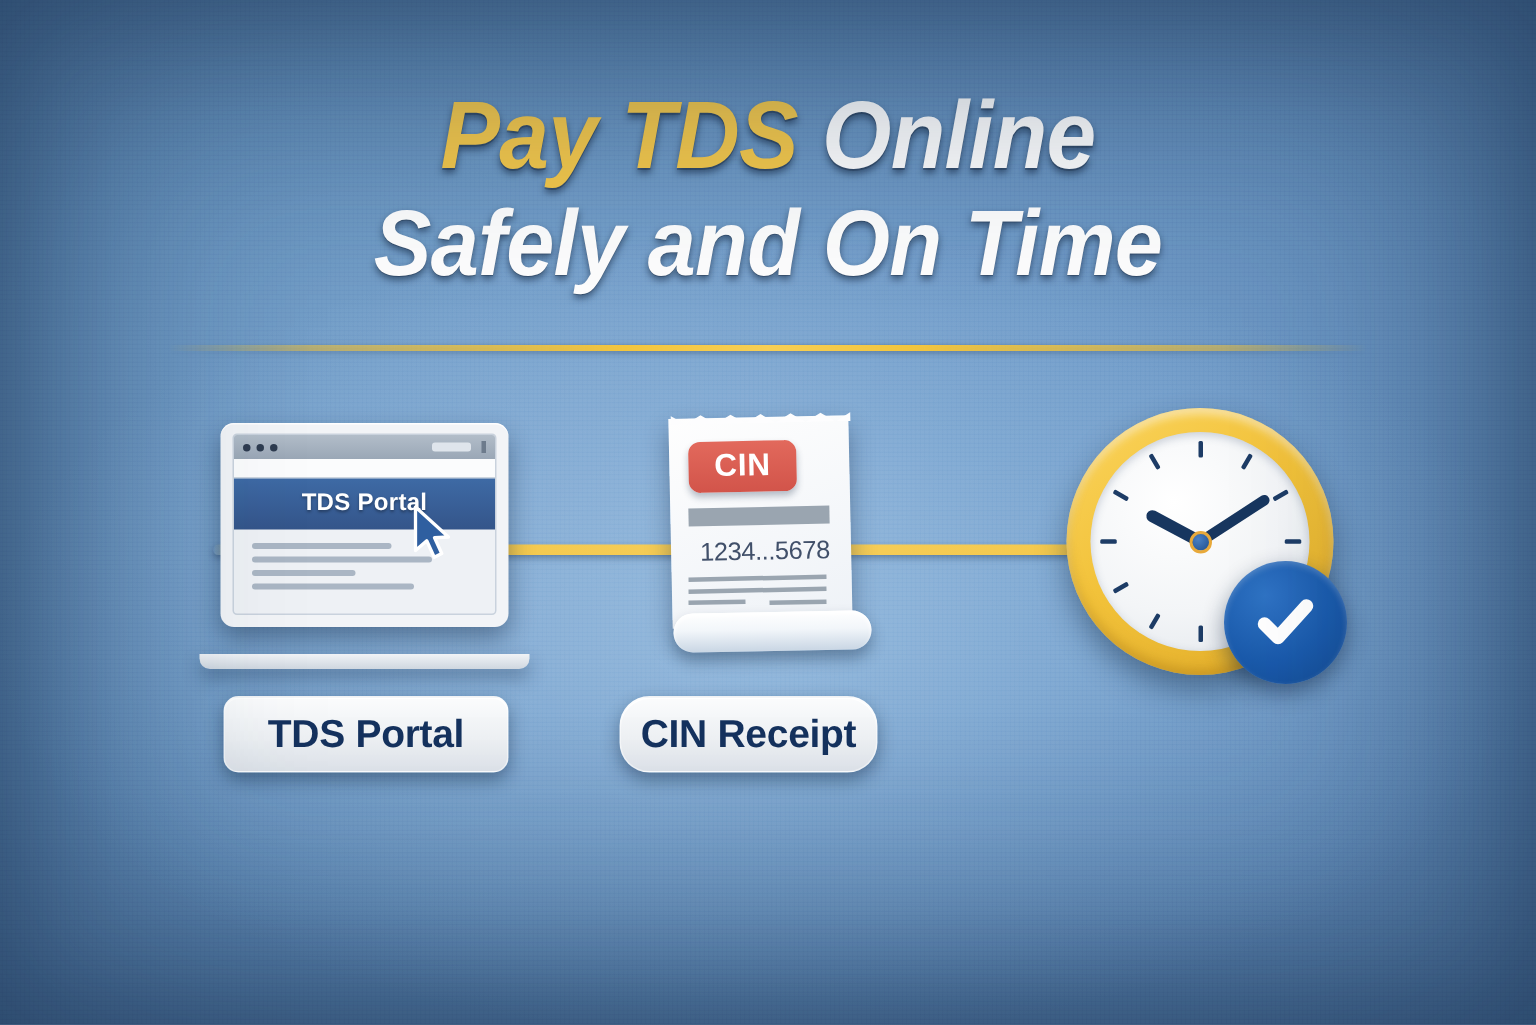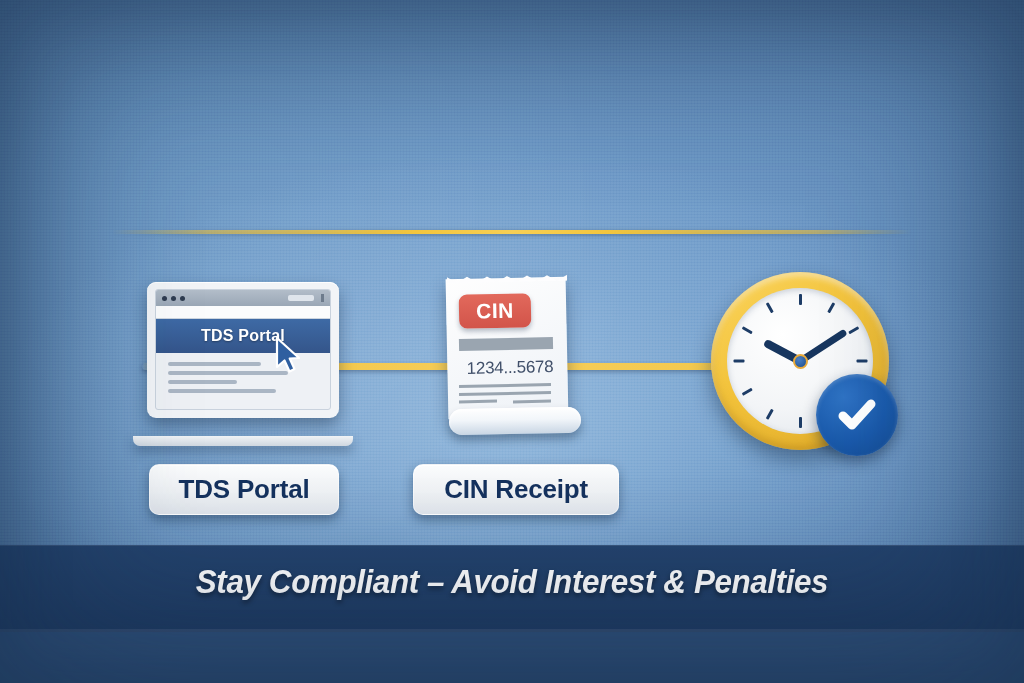--- a/index.html
+++ b/index.html
@@ -114,40 +114,47 @@
   
   .pills{position:absolute;left:0;right:0;top:464px;height:54px;}
   .pill{
     position:absolute;height:51px;border-radius:10px;display:flex;align-items:center;justify-content:center;
     background:linear-gradient(180deg,#fbfcfd 0%,#eef1f4 55%,#dfe4ea 100%);
     box-shadow:0 5px 11px rgba(13,32,58,.40), inset 0 1px 0 rgba(255,255,255,.95);
     border:1px solid rgba(255,255,255,.5);
   }
   .pill span{color:#15325e;font-size:26px;font-weight:bold;letter-spacing:-.2px;}
   .p1{left:149px;width:190px;}
-  .p2{left:413px;width:206px;}
+  .p2{left:413px;width:172px;border-radius:20px;}
   .p3{left:696px;width:192px;}
 
   
   .band{position:absolute;left:0;right:0;top:545px;bottom:0;
     background:linear-gradient(180deg,#23426c 0%,#1e3a61 55%,#1b355a 100%);
     box-shadow:inset 0 1px 0 rgba(255,255,255,.10);}
   .band-strip{position:absolute;left:0;right:0;top:84px;height:3px;background:rgba(255,255,255,.09);}
   .band-strip2{position:absolute;left:0;right:0;top:87px;bottom:0;background:rgba(86,128,176,.30);}
   .band-txt{position:absolute;left:0;right:0;top:18px;text-align:center;color:#fdfdfd;
     font-size:33px;font-weight:bold;font-style:italic;letter-spacing:-.4px;transform:scaleX(.95);
     text-shadow:0 3px 5px rgba(0,0,0,.45);}
 </style>
 </head>
 <body>
 
 <div class="stage">
 
   <div class="tex"></div>
 
+  <div class="title-wrap">
+    <div class="t-line t1">
+      <span class="gold">Pay TDS</span>
+      <span class="wht">Online</span>
+    </div>
+    <div class="t-line t2">Safely and On Time</div>
+  </div>
   <div class="divider"></div>
 
   <div class="connector"></div>
 
   <div class="row">
 
     <div class="laptop">
       <div class="lid">
         <div class="screen">
           <div class="chrome">
@@ -223,20 +230,15 @@
 
   <div class="pills">
     <div class="pill p1">
       <span>TDS Portal</span>
     </div>
     <div class="pill p2">
       <span>CIN Receipt</span>
     </div>
   </div>
 
-  <div class="band">
-    <div class="band-txt">Stay Compliant – Avoid Interest &amp; Penalties</div>
-    <div class="band-strip"></div>
-    <div class="band-strip2"></div>
-  </div>
 
   <div class="vign"></div>
 </div>
 
 </body></html>

